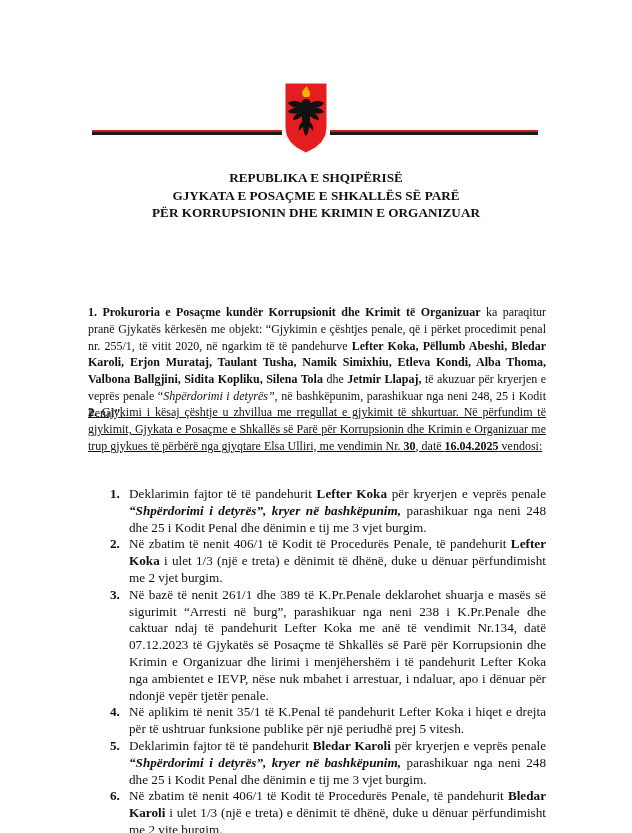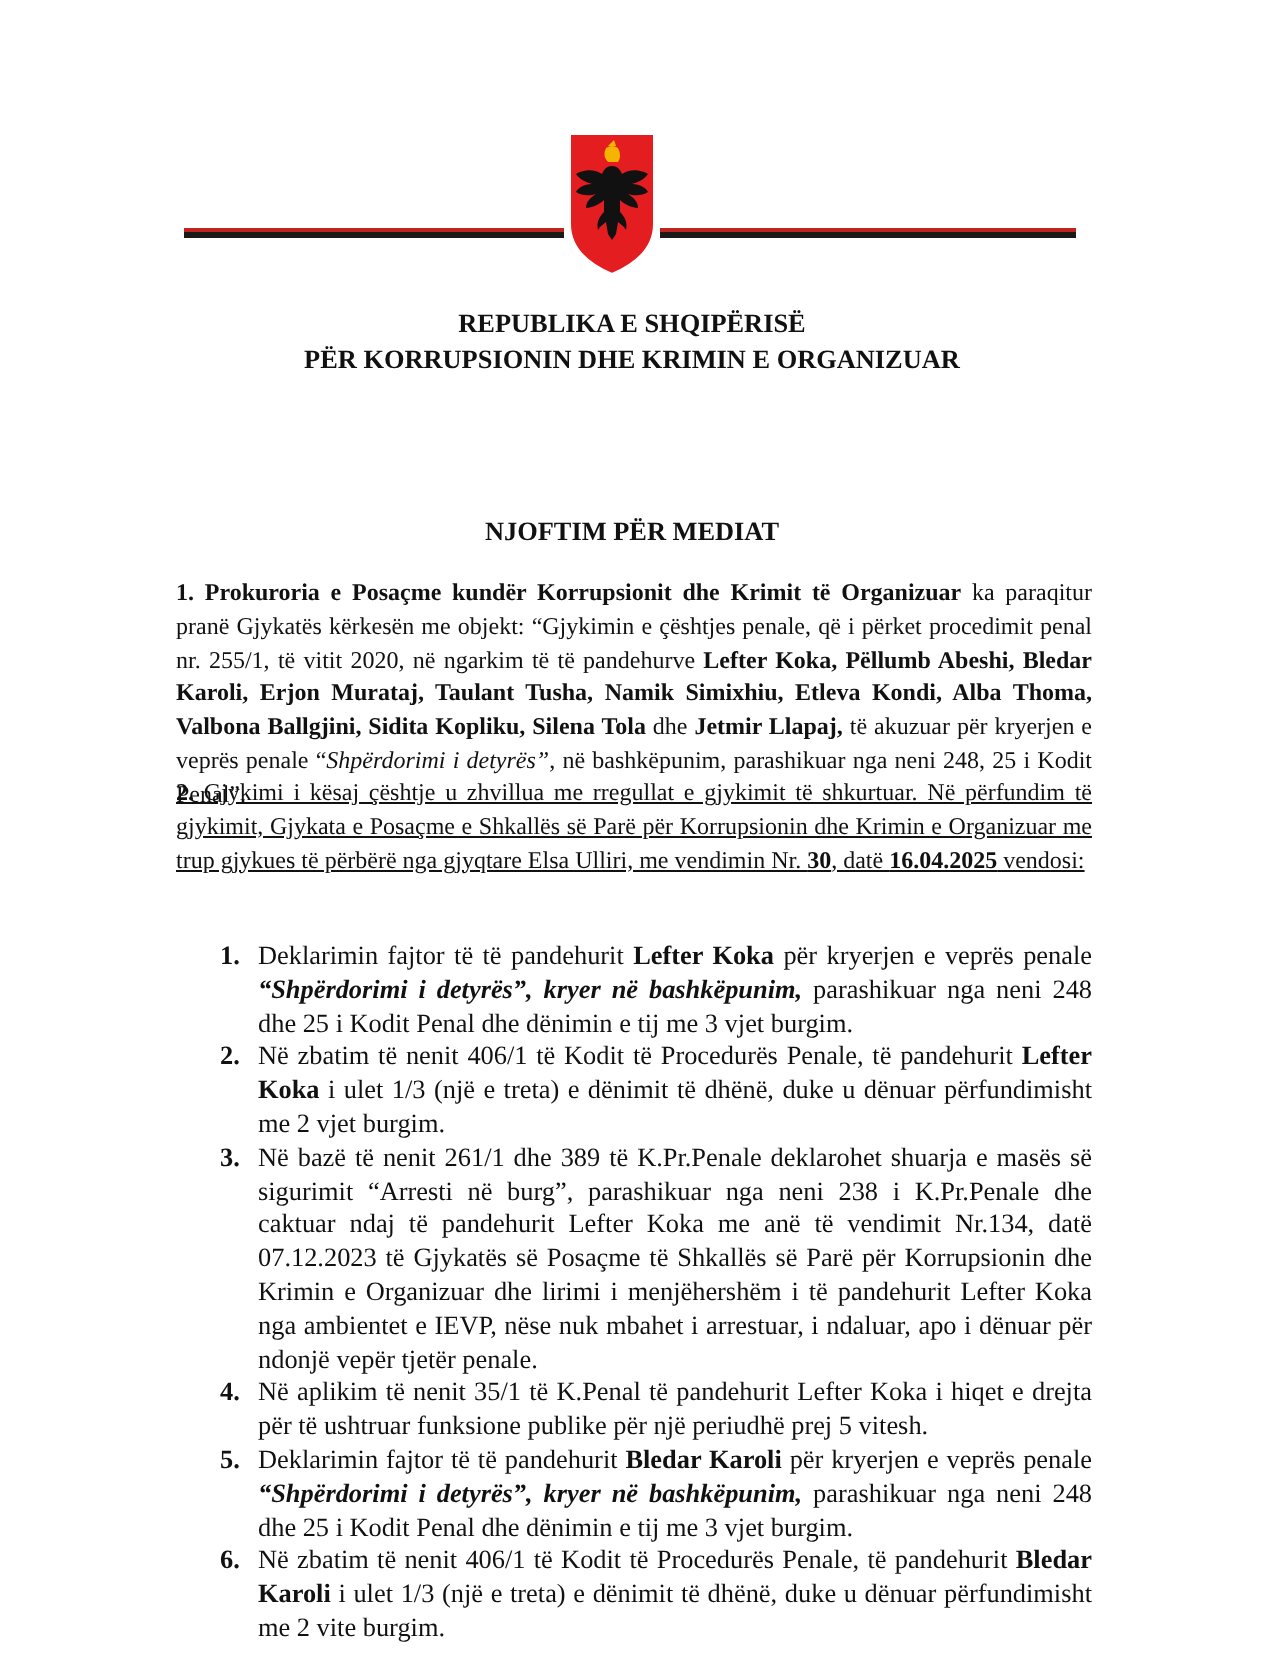--- a/index.html
+++ b/index.html
@@ -1,18 +1,18 @@
 <!DOCTYPE html>
 <html><head>
 <meta charset="utf-8">
 <style>
   html, body { margin: 0; padding: 0; background: #ffffff; }
   body { width: 632px; height: 833px; overflow: hidden; position: relative;
          font-family: "Liberation Serif", serif; color: #111; }
-  .page { position: absolute; left: 0; top: 0; width: 632px; height: 748px; }
+  .page { position: absolute; left: 0; top: 16px; width: 632px; height: 748px; }
   .emblem-wrap { position: absolute; left: 0; top: 0; width: 632px; height: 125px; }
   .rule { position: absolute; top: 114px; height: 5px; }
   .rule.left { left: 92px; width: 190px; }
   .rule.right { left: 330px; width: 208px; }
   .rule .red { height: 2px; background: #c0241e; }
   .rule .black { height: 3px; background: #1a1a1a; }
   .shield { position: absolute; left: 283px; top: 66px; width: 46px; height: 72px; }
   .header { position: absolute; top: 153px; left: 0; width: 632px; text-align: center;
             font-weight: bold; font-size: 13.2px; line-height: 17.6px; }
   .title { position: absolute; top: 258px; left: 0; width: 632px; text-align: center;
@@ -46,24 +46,24 @@
     <svg class="shield" viewBox="0 0 46 72">
       <path d="M2 1 H44 V46 Q44 62 23 71 Q2 62 2 46 Z" fill="#e41e20" stroke="#ffffff" stroke-width="1"></path>
       <path d="M20 8 q-2 4 1 7 h5 q2 -3 0 -7 q-3 -2 -6 0 z" fill="#f5b400"></path>
       <path d="M21 7 l3 -3 l1 3 z" fill="#f5b400"></path>
       <path d="M23 17 c-3 0 -4 2 -5 4 c-3 -2 -8 -3 -13 0 c2 3 5 4 8 5 c-4 0 -7 2 -8 4 c3 2 7 2 10 1 c-3 2 -5 4 -5 7 c3 0 7 -2 9 -4 l0 6 c-2 2 -4 5 -3 9 c1 -2 3 -3 4 -4 l1 6 l2 3 l2 -3 l1 -6 c1 1 3 2 4 4 c1 -4 -1 -7 -3 -9 l0 -6 c2 2 6 4 9 4 c0 -3 -2 -5 -5 -7 c3 1 7 1 10 -1 c-1 -2 -4 -4 -8 -4 c3 -1 6 -2 8 -5 c-5 -3 -10 -2 -13 0 c-1 -2 -2 -4 -5 -4 z" fill="#111111"></path>
     </svg>
   </div>
 
   <div class="header">
     <div>REPUBLIKA E SHQIPËRISË</div>
+    <div>GJYKATA E POSAÇME E SHKALLËS SË PARË</div>
     <div>PËR KORRUPSIONIN DHE KRIMIN E ORGANIZUAR</div>
   </div>
 
-  <div class="title">NJOFTIM PËR MEDIAT</div>
 
   <div class="para p1"><b>1.</b> <b>Prokuroria e Posaçme kundër Korrupsionit dhe Krimit të Organizuar</b><span> ka paraqitur pranë Gjykatës kërkesën me objekt: “Gjykimin e çështjes penale, që i përket procedimit penal nr. 255/1, të vitit 2020, në ngarkim të të pandehurve </span><b>Lefter Koka, Pëllumb Abeshi, Bledar Karoli, Erjon Murataj, Taulant Tusha, Namik Simixhiu, Etleva Kondi, Alba Thoma, Valbona Ballgjini, Sidita Kopliku, Silena Tola</b><span> dhe </span><b>Jetmir Llapaj,</b><span> të akuzuar për kryerjen e veprës penale “</span><i>Shpërdorimi i detyrës”</i><span>, në bashkëpunim, parashikuar nga neni 248, 25 i Kodit Penal”.</span></div>
 
   <div class="para p2"><b>2.</b><span> Gjykimi i kësaj çështje u zhvillua me rregullat e gjykimit të shkurtuar. Në përfundim të gjykimit, Gjykata e Posaçme e Shkallës së Parë për Korrupsionin dhe Krimin e Organizuar me trup gjykues të përbërë nga gjyqtare Elsa Ulliri, me vendimin Nr. </span><b>30</b><span>, datë </span><b>16.04.2025</b><span> vendosi:</span></div>
 
   <ol class="decisions">
     <li><span class="num">1.</span><span>Deklarimin fajtor të të pandehurit </span><b>Lefter Koka</b><span> për kryerjen e veprës penale </span><span class="bi">“Shpërdorimi i detyrës”, kryer në bashkëpunim,</span><span> parashikuar nga neni 248 dhe 25 i Kodit Penal dhe dënimin e tij me 3 vjet burgim.</span></li>
     <li><span class="num">2.</span><span>Në zbatim të nenit 406/1 të Kodit të Procedurës Penale, të pandehurit </span><b>Lefter Koka</b><span> i ulet 1/3 (një e treta) e dënimit të dhënë, duke u dënuar përfundimisht me 2 vjet burgim.</span></li>
     <li><span class="num">3.</span><span>Në bazë të nenit 261/1 dhe 389 të K.Pr.Penale deklarohet shuarja e masës së sigurimit “Arresti në burg”, parashikuar nga neni 238 i K.Pr.Penale dhe caktuar ndaj të pandehurit Lefter Koka me anë të vendimit Nr.134, datë 07.12.2023 të Gjykatës së Posaçme të Shkallës së Parë për Korrupsionin dhe Krimin e Organizuar dhe lirimi i menjëhershëm i të pandehurit Lefter Koka nga ambientet e IEVP, nëse nuk mbahet i arrestuar, i ndaluar, apo i dënuar për ndonjë vepër tjetër penale.</span></li>
     <li><span class="num">4.</span><span>Në aplikim të nenit 35/1 të K.Penal të pandehurit Lefter Koka i hiqet e drejta për të ushtruar funksione publike për një periudhë prej 5 vitesh.</span></li>

